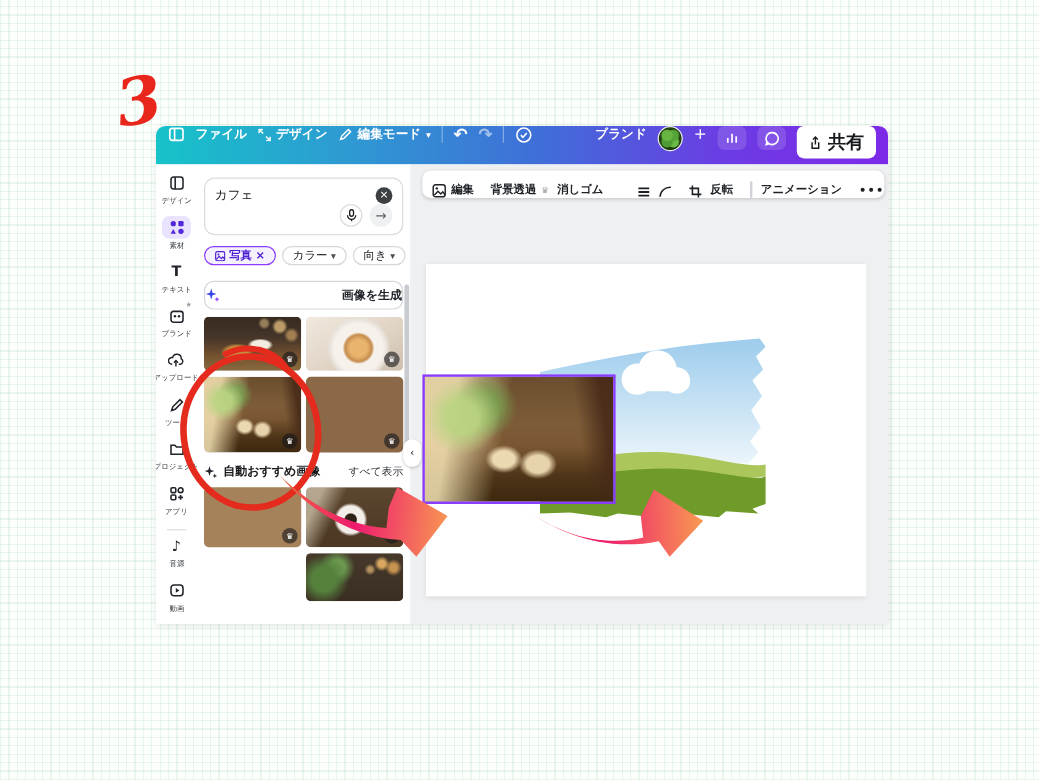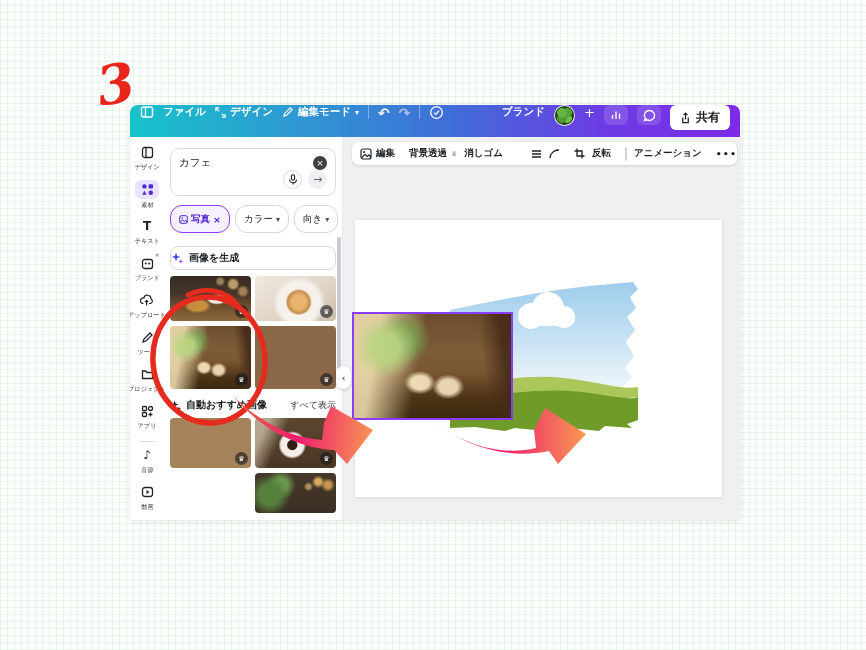--- a/index.html
+++ b/index.html
@@ -28,21 +28,21 @@
       radial-gradient(circle at 36% 36%, #67b642 0 26%, transparent 29%),
       radial-gradient(circle at 64% 36%, #55a438 0 26%, transparent 29%),
       radial-gradient(circle at 36% 64%, #4d9c33 0 26%, transparent 29%),
       radial-gradient(circle at 64% 64%, #6cba47 0 26%, transparent 29%),
       #20400f;
     border:1.5px solid rgba(255,255,255,.9);box-sizing:border-box;}
   .plus{font-size:13px;font-weight:normal;}
   .pillbtn{display:flex;align-items:center;justify-content:center;width:24px;height:20px;
     border-radius:6px;background:rgba(255,255,255,.14);}
   .share{display:flex;align-items:center;gap:5px;background:#fff;color:#17191c;
-    border-radius:6px;padding:4px 10px;font-size:12px;font-weight:bold;}
+    border-radius:6px;padding:4px 10px;font-size:15px;font-weight:bold;}
   
   .body{display:flex;height:383px;}
   
   .rail{width:34px;background:#fff;display:flex;flex-direction:column;align-items:center;
     padding-top:6px;flex:0 0 auto;}
   .rail-item{display:flex;flex-direction:column;align-items:center;gap:2px;height:37px;
     width:34px;position:relative;}
   .ricon{width:22px;height:18px;display:flex;align-items:center;justify-content:center;color:#20242a;}
   .rail-item.active .ricon{background:#e9e3ff;border-radius:6px;width:24px;height:19px;color:#5226d9;}
   .rlabel{font-size:6.5px;color:#33383e;transform:scale(.95);white-space:nowrap;}
@@ -56,27 +56,27 @@
     box-sizing:border-box;display:flex;flex-direction:column;justify-content:flex-end;}
   .sb-r1{display:flex;align-items:center;justify-content:space-between;}
   .query{font-size:10.5px;color:#17191c;}
   .clearbtn{width:14px;height:14px;border-radius:50%;background:#3c4043;color:#fff;font-size:9px;
     display:flex;align-items:center;justify-content:center;line-height:1;}
   .sb-r2{display:flex;justify-content:flex-end;gap:6px;}
   .roundbtn{width:19px;height:19px;border-radius:50%;display:flex;align-items:center;justify-content:center;}
   .micbtn{border:1px solid #d9dce0;background:#fff;box-sizing:border-box;}
   .gobtn{background:#eef0f2;color:#5f6368;font-size:11px;}
   .chips{display:flex;align-items:center;gap:5px;margin-top:9px;}
-  .chip{display:flex;align-items:center;gap:3px;border-radius:12px;height:28px;padding:0 8px;
+  .chip{display:flex;align-items:center;gap:3px;border-radius:12px;height:16px;padding:0 8px;
     font-size:9.5px;color:#20242a;border:1px solid #d4d7db;background:#fff;box-sizing:border-box;white-space:nowrap;}
   .chip.sel{border:1.5px solid #8b3dff;background:#f6f1ff;color:#4c1fd1;font-weight:bold;}
   .chev{font-size:8px;color:#494e54;}
   .chips-more{font-size:11px;color:#30353b;margin-left:1px;}
   .genbtn{margin-top:13px;height:22px;border:1px solid #d4d7db;border-radius:8px;
-    display:flex;align-items:center;justify-content:flex-start;gap:6px;font-size:10px;font-weight:bold;color:#20242a;}
+    display:flex;align-items:center;justify-content:space-between;gap:6px;font-size:10px;font-weight:bold;color:#20242a;}
   .sec-h{margin-top:10px;font-size:10px;font-weight:bold;color:#17191c;}
   .grid{display:grid;grid-template-columns:1fr 1fr;gap:5px 4px;margin-top:6px;}
   .photo{border-radius:4px;position:relative;overflow:hidden;}
   .h45{height:45px;} .h63{height:63px;} .h50{height:50px;} .h40{height:40px;}
   .crown{position:absolute;right:3px;bottom:3px;width:13px;height:13px;border-radius:50%;
     background:rgba(25,25,28,.62);color:#fff;font-size:7px;display:flex;align-items:center;justify-content:center;}
   .rec-h{margin-top:9px;display:flex;align-items:center;gap:5px;}
   .rec-title{font-size:10px;font-weight:bold;color:#17191c;}
   .showall{margin-left:auto;font-size:9px;color:#30353b;}
   .scrollbar{position:absolute;right:1px;top:100px;width:4px;height:138px;border-radius:2px;background:#c8ccd0;}
@@ -126,21 +126,21 @@
   .ph-interior{background:
     radial-gradient(circle at 18% 55%, #55813d 0 14%, transparent 30%),
     radial-gradient(circle at 32% 30%, #6d9b50 0 10%, transparent 24%),
     radial-gradient(circle at 78% 22%, rgba(255,196,110,.8) 0 4%, transparent 9%),
     radial-gradient(circle at 90% 30%, rgba(255,186,96,.7) 0 4%, transparent 9%),
     radial-gradient(circle at 66% 34%, rgba(255,206,130,.6) 0 3%, transparent 8%),
     linear-gradient(180deg,#46392b 0%,#3a2e22 100%);}
   
   .canvas{flex:1;background:#eef0f1;position:relative;}
   .ctoolbar{position:absolute;left:9px;top:5px;right:3px;height:23px;background:#fff;
-    border-radius:7px;box-shadow:0 1px 3px rgba(0,0,0,.14);display:flex;align-items:center;
+    border-radius:7px;box-shadow:0 1px 3px rgba(0,0,0,.14);display:flex;align-items:flex-end;
     gap:7px;padding:0 8px;font-size:9.5px;font-weight:bold;color:#1d2126;box-sizing:border-box;white-space:nowrap;}
   .ct-div{width:1px;height:12px;background:#e4e6e9;}
   .ct-item{display:flex;align-items:center;gap:4px;}
   .swatch{width:13px;height:13px;border-radius:50%;}
   .checker{width:12px;height:12px;border:1px solid #cfd2d6;border-radius:2px;
     background:repeating-conic-gradient(#b9bec3 0% 25%, #ffffff 0% 50%) 0 0/6px 6px;}
   .crown-mini{color:#9aa0a6;font-size:7px;}
   .page{position:absolute;left:12px;top:83px;width:367px;height:277px;background:#fff;
     box-shadow:0 1px 4px rgba(0,0,0,.10);}
   .collapse{position:absolute;left:-7px;top:229px;width:15px;height:23px;background:#fff;

